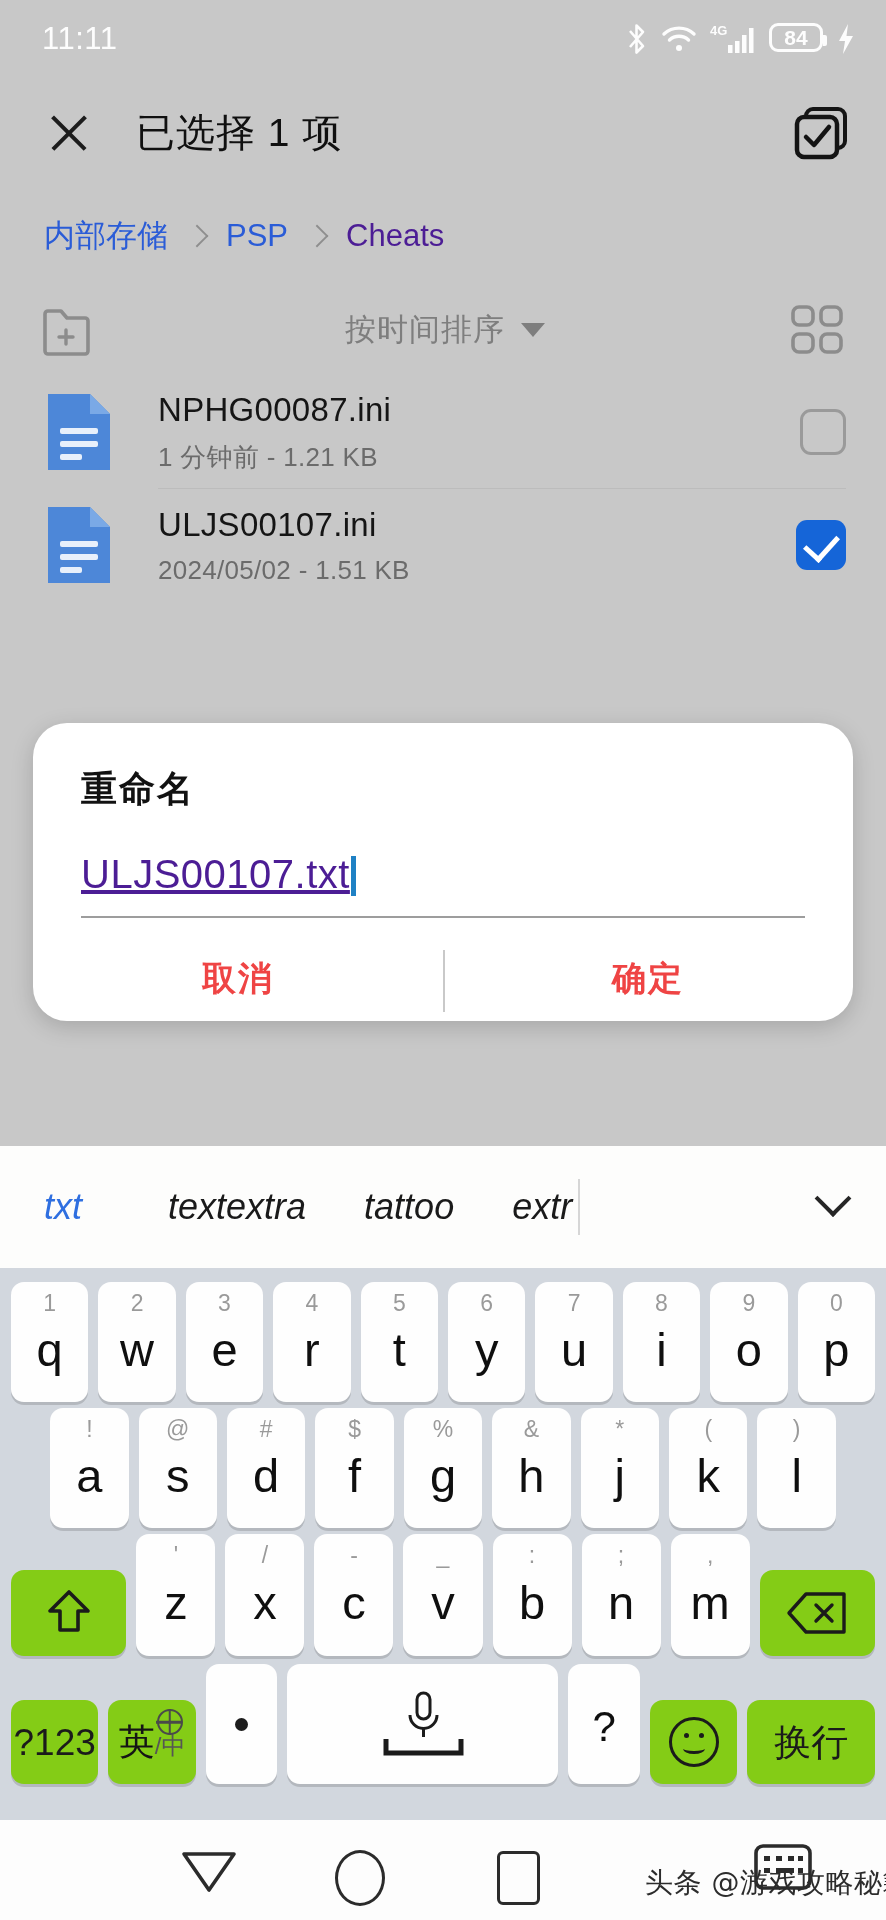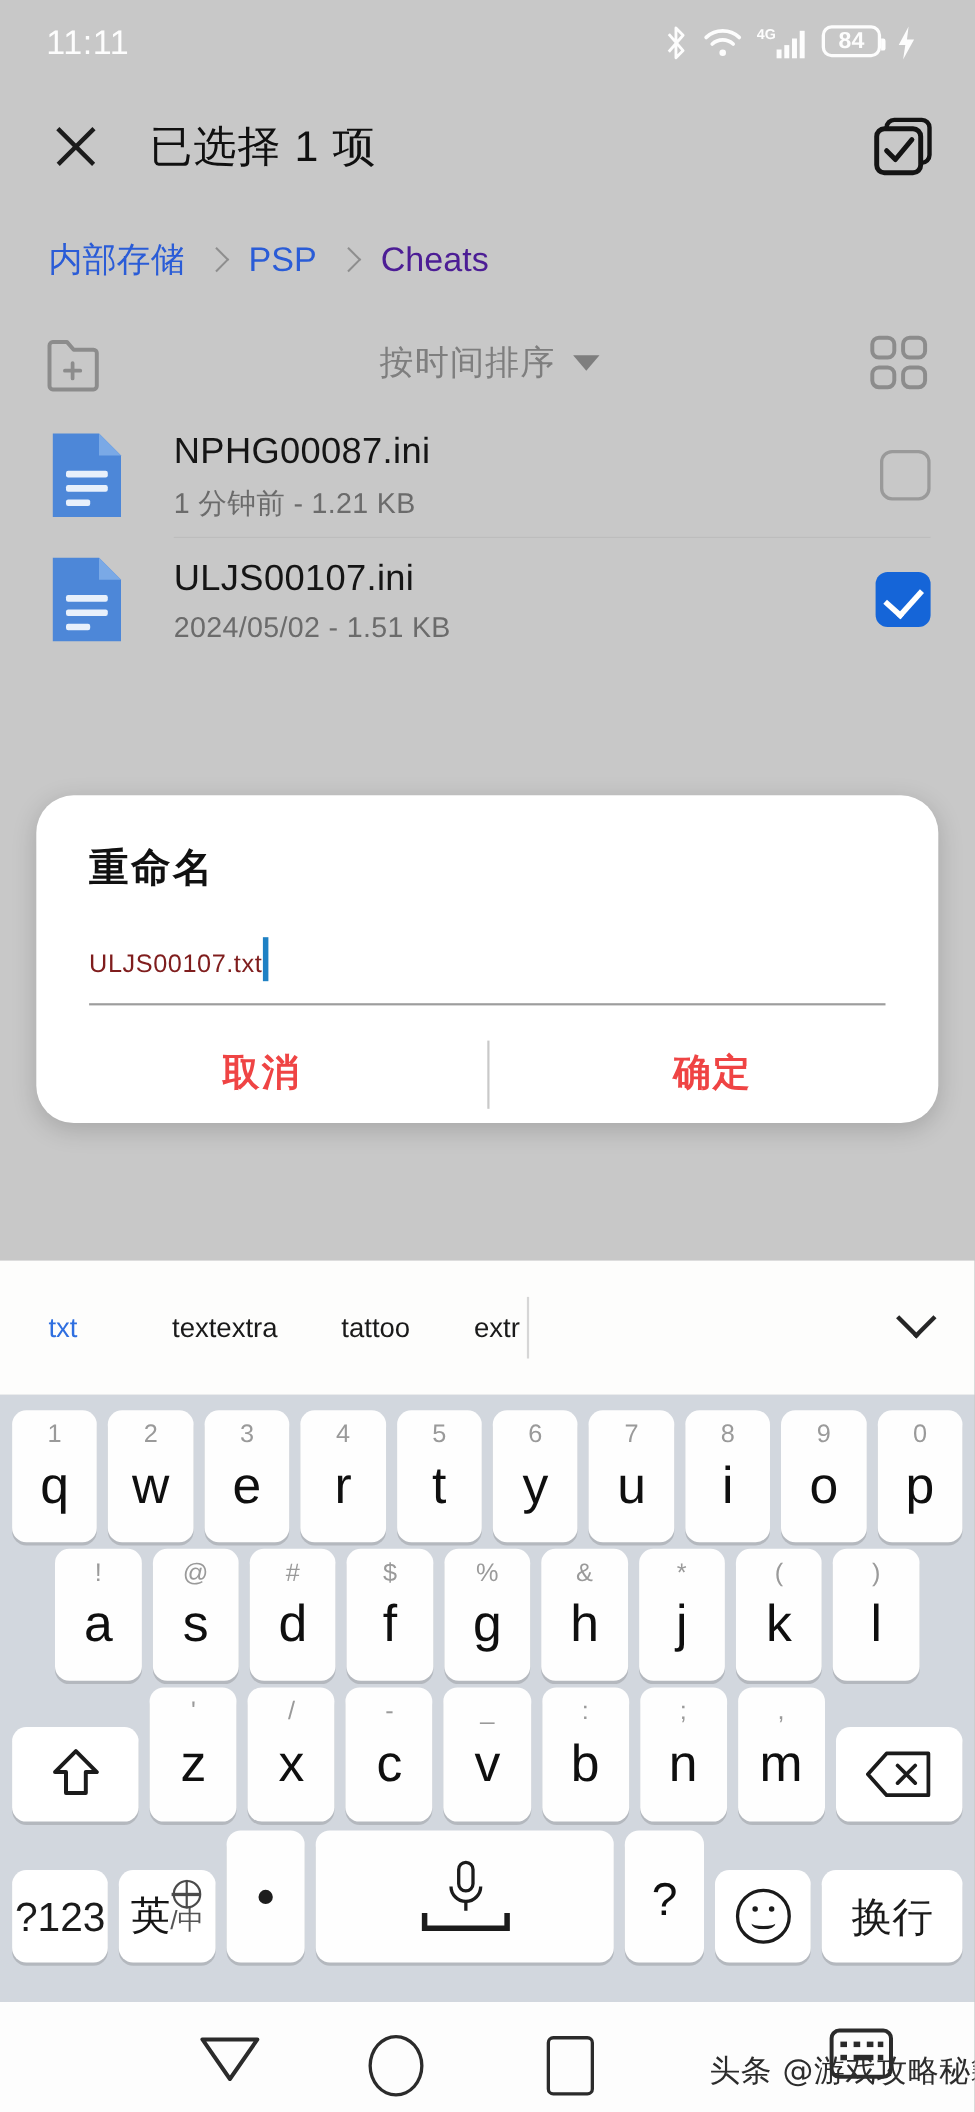--- a/index.html
+++ b/index.html
@@ -6,21 +6,21 @@
   html, body {
     width:886px; height:1920px;
     font-family:"Liberation Sans","DejaVu Sans",sans-serif;
     background:#c8c8c8; overflow:hidden;
   }
   #screen { position:relative; width:886px; height:1920px; background:#c8c8c8; }
 
   
   .statusbar {
     height:78px; display:flex; align-items:center;
-    justify-content:space-between; padding:0 52px 0 42px;
+    justify-content:space-between; padding:0 30px 0 42px;
   }
   .status-time { font-size:31px; color:#fdfdfd; letter-spacing:0.5px; }
   .status-icons { display:flex; align-items:flex-start; gap:13px; }
   .si { display:block; }
   .batt {
     width:54px; height:29px; border:3px solid #fdfdfd; border-radius:9px;
     display:flex; align-items:center; justify-content:center;
     font-size:21px; color:#fdfdfd; font-weight:bold; position:relative;
   }
   .batt::after {
@@ -107,22 +107,22 @@
     position:absolute; left:33px; top:723px; width:820px; height:298px;
     background:#fff; border-radius:34px;
     box-shadow:0 6px 22px rgba(0,0,0,0.17);
   }
   .dlg-title {
     font-size:36px; color:#111; font-weight:bold;
     padding:42px 0 0 48px; letter-spacing:2px;
   }
   .dlg-inputwrap { margin:38px 48px 0 48px; position:relative; }
   .dlg-input {
-    font-size:23px; color:#7f1d1d; letter-spacing:0.5px; line-height:1.1;
-    display:inline-block; white-space:nowrap;
+    font-size:40px; color:#4c1d95; letter-spacing:0.5px; line-height:1.1;
+    display:inline-block; white-space:nowrap;text-decoration:underline;
   }
   .caret-bar {
     display:inline-block; width:5px; height:40px; background:#1f81c4;
     vertical-align:-8px; margin-left:1px;
   }
   .dlg-underline { height:2px; background:#9d9d9d; margin-top:20px; }
   .dlg-actions {
     display:flex; align-items:center; margin-top:26px; position:relative;
   }
   .dlg-btn {
@@ -134,21 +134,21 @@
     background:#c9c9c9;
   }
 
   
   .suggestbar {
     position:absolute; left:0; top:1146px; width:886px; height:122px;
     background:#fdfdfc; display:flex; align-items:center;
     padding:0 26px; overflow:hidden;
   }
   .sugg {
-    font-size:25px; color:#1a1a1a; white-space:nowrap; flex:0 0 auto;
+    font-size:36px; color:#1a1a1a; white-space:nowrap; flex:0 0 auto;font-style:italic;
   }
   .sugg.active { color:#2f6fe0; }
   .sugg-divider {
     width:2px; height:56px; background:#d6d6d6; flex:0 0 auto; margin-left:6px;
   }
   .sugg-expand {
     margin-left:auto; flex:0 0 auto; width:54px; height:54px;
     display:flex; align-items:center; justify-content:center;
   }
   .chev {
@@ -174,21 +174,21 @@
     flex:1 1 0;
   }
   .key .main {
     font-size:47px; color:#0f0f0f; line-height:1;
     margin-top:14px; font-weight:normal;
   }
   .key .hint {
     position:absolute; top:10px; left:50%; transform:translateX(-50%);
     font-size:23px; color:#9a9a9a; line-height:1;
   }
-  .key.fn { background:#ffffff;margin-top:36px; }
+  .key.fn { background:#84cc16;margin-top:36px; }
   .key.fn .main { font-size:37px; color:#1b1b1b; margin-top:0; }
   .key.wide { flex:1.46 1 0; }
   .key.space { flex:3.1 1 0; }
   .key.narrow { flex:0.82 1 0; }
 
   .r2-pad { flex:0.5 1 0; }
 
   
   .shift-ico { width:48px; height:50px; position:relative; }
   

